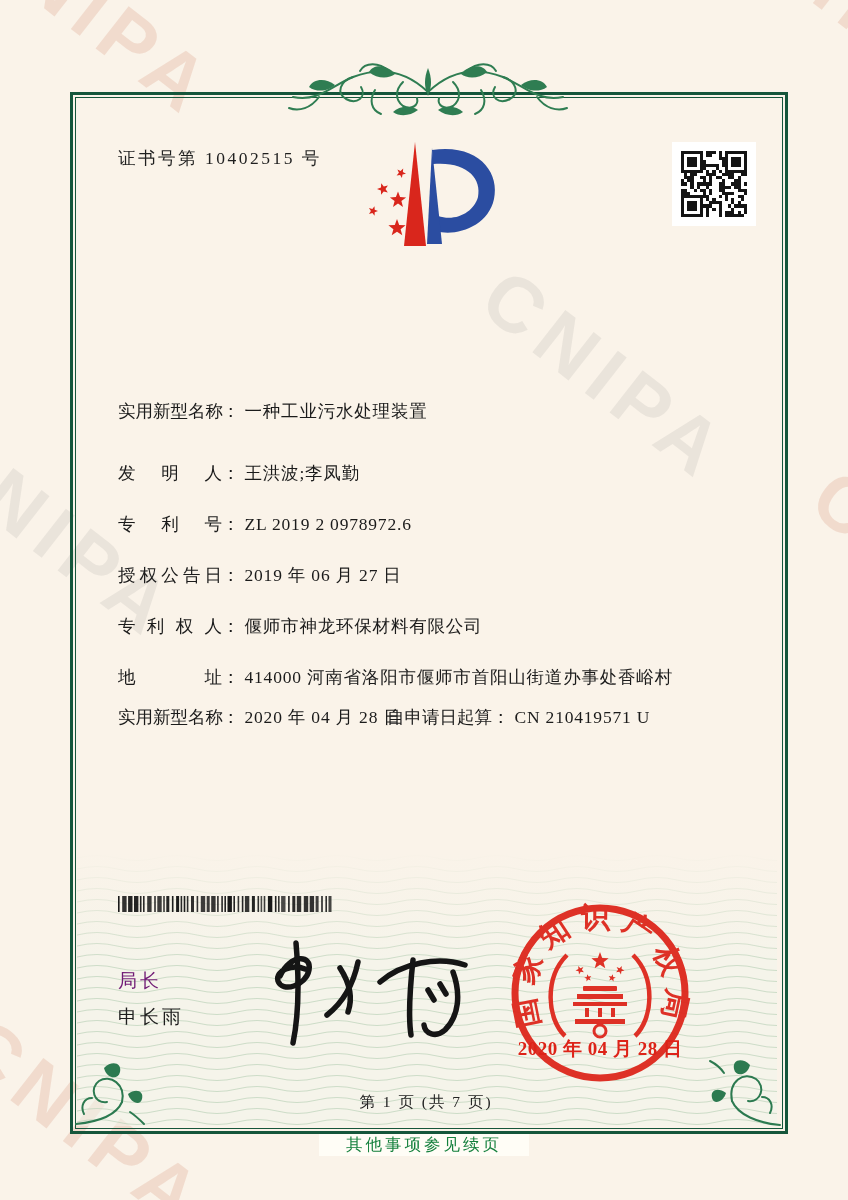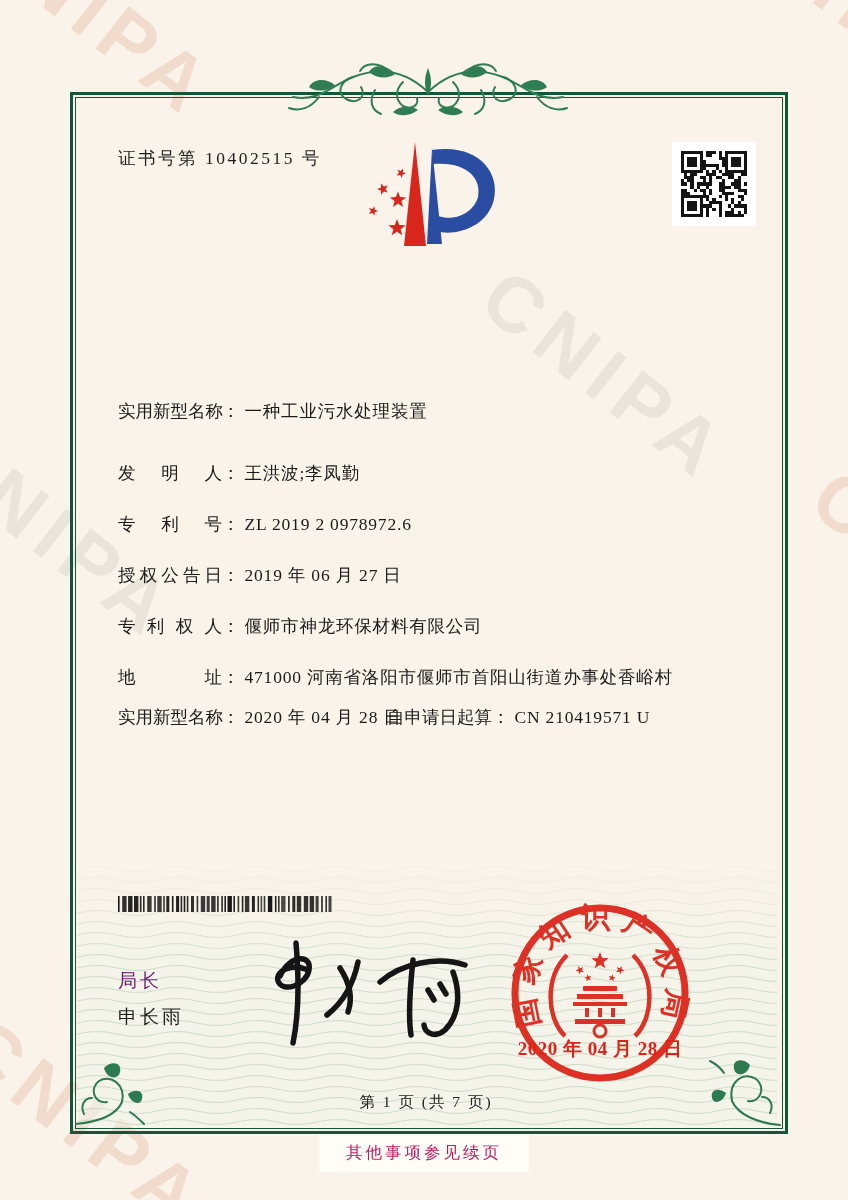--- a/index.html
+++ b/index.html
@@ -38,21 +38,21 @@
   .barcode{position:absolute;left:118px;top:896px;width:218px;height:16px;}
   .sig-role{position:absolute;left:118px;top:968px;font-size:19px;letter-spacing:3px;color:#701a75;}
   .sig-name{position:absolute;left:118px;top:1004px;font-size:19px;letter-spacing:3px;color:#1d1d1d;}
   .sig-hand{position:absolute;left:252px;top:938px;}
   .seal{position:absolute;left:505px;top:898px;width:190px;height:190px;}
   .seal-date{position:absolute;left:500px;top:1036px;width:200px;text-align:center;
              font-size:19px;font-weight:700;color:#dd2318;letter-spacing:0.5px;white-space:nowrap;}
   .page-num{position:absolute;left:70px;top:1092px;width:712px;text-align:center;
             font-size:15.5px;letter-spacing:2px;color:#222;}
   .cont-note{position:absolute;left:50%;top:1134px;transform:translateX(-50%);
-             background:#fffdf6;padding:8px 27px;font-size:16.5px;letter-spacing:3px;color:#be185d;}
+             background:#fffdf6;padding:0 27px;font-size:16.5px;letter-spacing:3px;color:#15803d;}
 </style>
 </head>
 <body>
 
 <div class="page">
 
   <div class="wm pink" style="left:-52px;top:-34px;">CNIPA</div>
   <div class="wm pink" style="left:690px;top:-60px;">CNIPA</div>
   <div class="wm gray" style="left:462px;top:330px;">CNIPA</div>
   <div class="wm gray" style="left:-90px;top:488px;">CNIPA</div>
@@ -415,21 +415,21 @@
       <span class="lbl">授权公告日</span><span>：</span><span class="val">2019 年 06 月 27 日</span>
     </span>
   </div>
   <div class="row" style="top:570px;">
     <span class="pair" style="left:118px;">
       <span class="lbl">专利权人</span><span>：</span><span class="val">偃师市神龙环保材料有限公司</span>
     </span>
   </div>
   <div class="row" style="top:621px;">
     <span class="pair" style="left:118px;">
-      <span class="lbl">地址</span><span>：</span><span class="val">471000 河南省洛阳市偃师市首阳山街道办事处香峪村</span>
+      <span class="lbl">地址</span><span>：</span><span class="val">414000 河南省洛阳市偃师市首阳山街道办事处香峪村</span>
     </span>
   </div>
   <div class="row" style="top:661px;">
     <span class="pair" style="left:118px;">
       <span class="lbl">实用新型名称</span><span>：</span><span class="val">2020 年 04 月 28 日</span>
     </span>
     <span class="pair" style="left:387px;">
       <span class="lbl2">自申请日起算</span><span>：</span><span class="val">CN 210419571 U</span>
     </span>
   </div>

